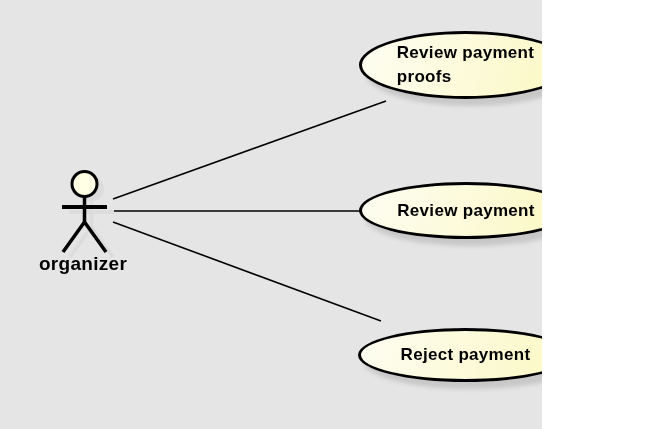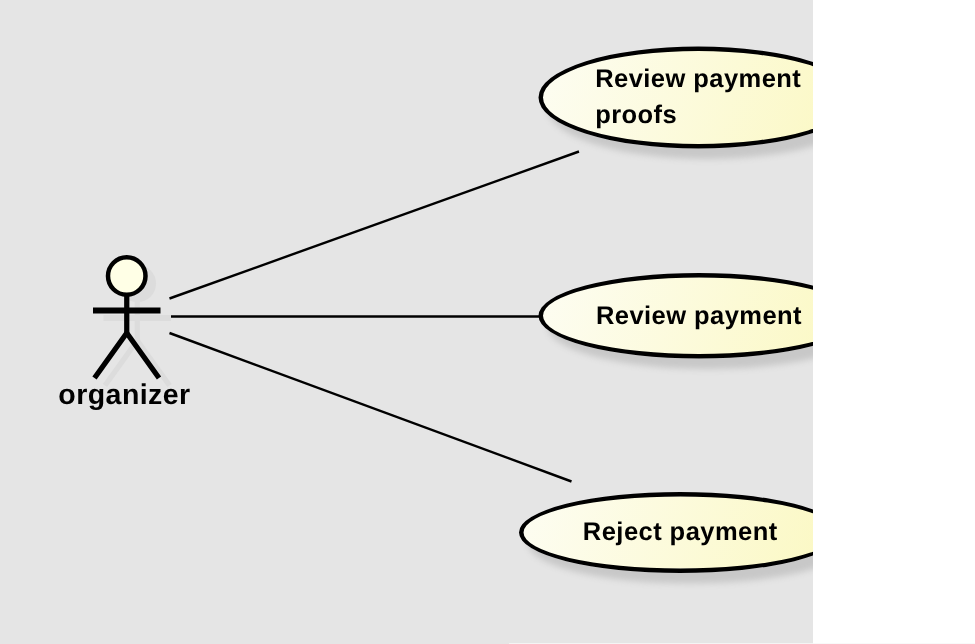--- a/index.html
+++ b/index.html
@@ -31,21 +31,21 @@
     font-size: 17px;
     font-weight: bold;
     letter-spacing: 0.3px;
     line-height: 24px;
     color: #000000;
     white-space: pre-line;
     text-align: left;
   }
   #uc-0 { left: 359px; top: 31px;  width: 213px; height: 68px; }
   #uc-1 { left: 359px; top: 182px; width: 214px; height: 57px; }
-  #uc-2 { left: 346px; top: 328px; width: 215px; height: 54px; }
+  #uc-2 { left: 358px; top: 328px; width: 215px; height: 54px; }
   .actor-label {
     position: absolute;
     left: 30px;
     top: 253px;
     width: 106px;
     text-align: center;
     font-size: 19px;
     font-weight: bold;
     letter-spacing: 0.3px;
     color: #000000;

